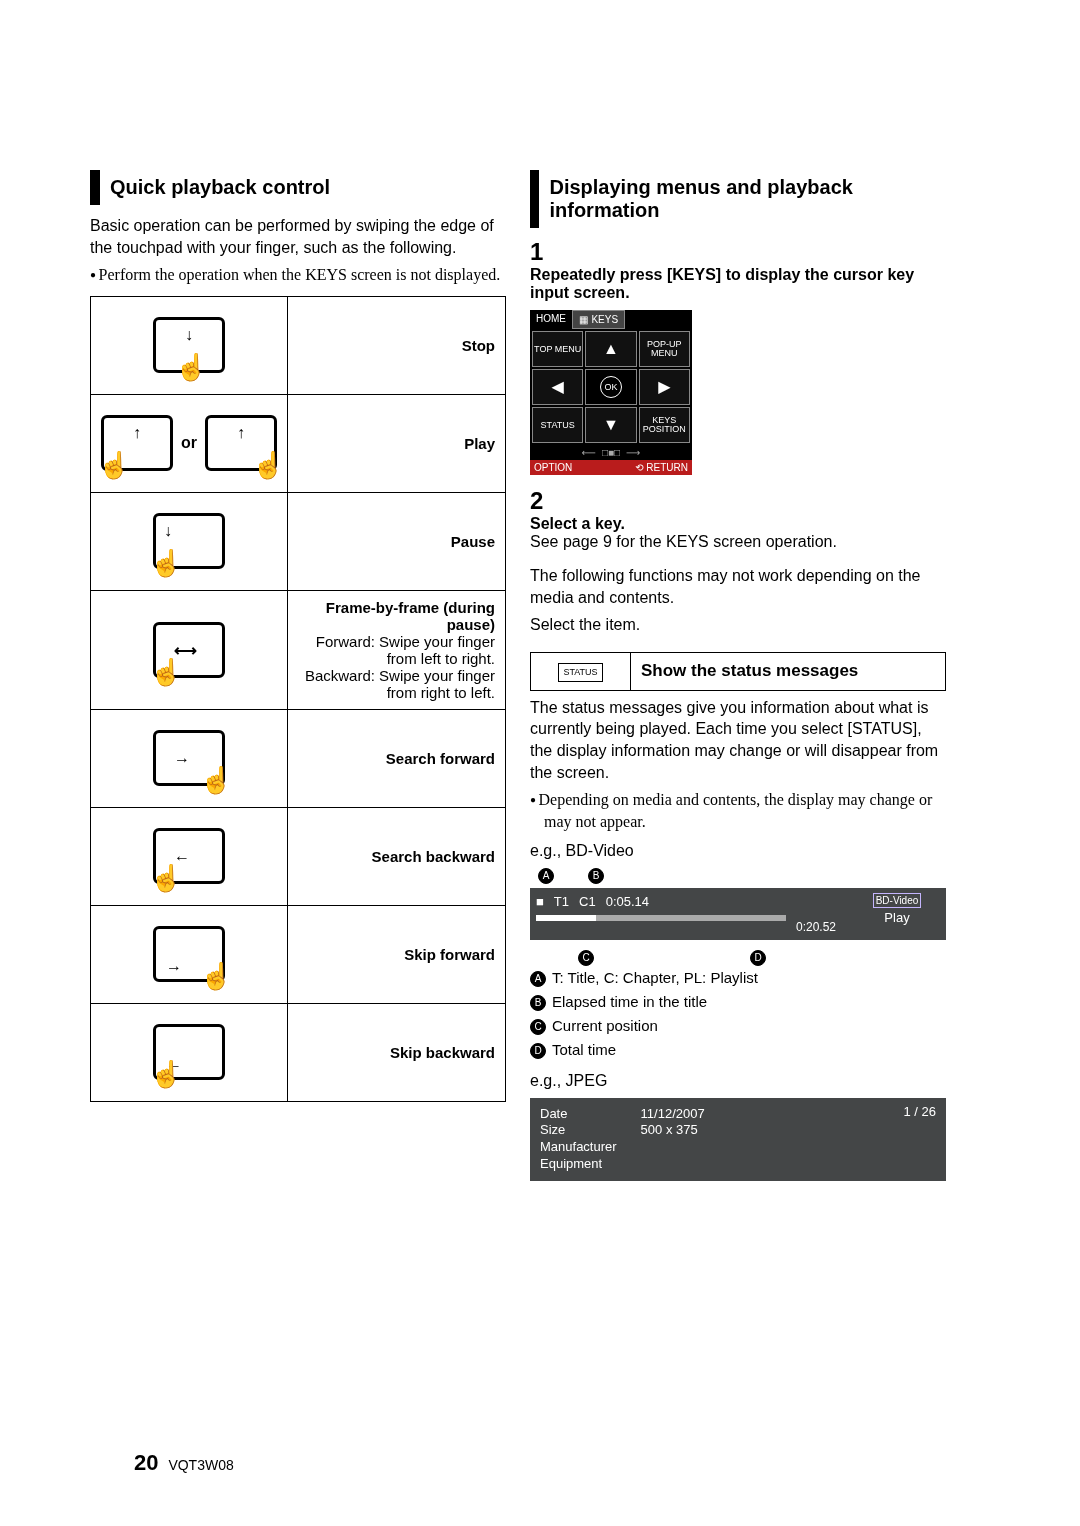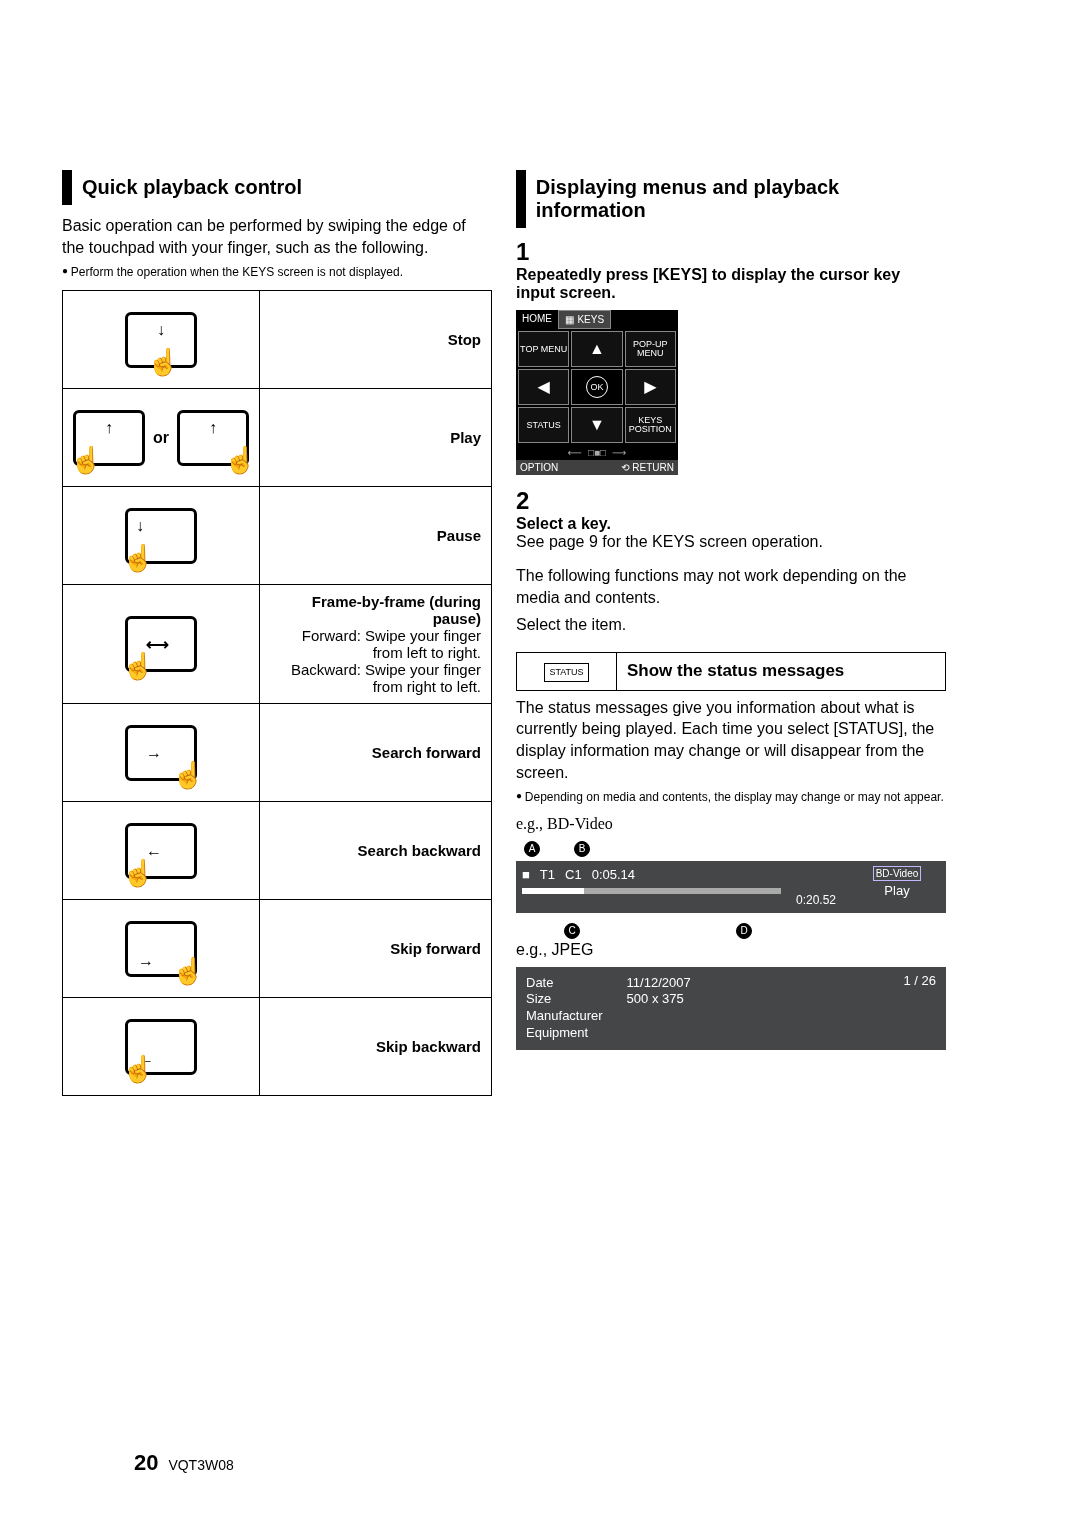--- a/index.html
+++ b/index.html
@@ -1,25 +1,25 @@
 <!DOCTYPE html>
 <html><head>
 <meta charset="utf-8">
 <style>
   * { box-sizing: border-box; margin: 0; padding: 0; }
   body { background: #fff; font-family: Arial, Helvetica, sans-serif; color: #000; }
-  .page { width: 1080px; height: 1526px; margin: 0 auto; background: #fff; position: relative; padding: 170px 134px 60px 62px; }
+  .page { width: 1080px; height: 1526px; margin: 0 auto; background: #fff; position: relative; padding: 170px 134px 60px 90px; }
   .cols { display: flex; gap: 24px; }
   .col { flex: 1; min-width: 0; }
   .section-title { display: flex; align-items: stretch; margin-bottom: 10px; }
   .section-title .bar { width: 10px; background: #000; margin-right: 10px; }
   .section-title .text { font-weight: 900; font-size: 20px; line-height: 1.15; padding: 6px 0; }
   p { font-size: 16px; line-height: 1.35; margin-bottom: 6px; }
   ul.bullets { list-style: none; margin-bottom: 8px;}
-  ul.bullets li { padding-left: 14px; text-indent: -14px; font-size: 12px; line-height: 1.35;}
+  ul.bullets li { padding-left: 14px; text-indent: -14px; font-size: 16px; line-height: 1.35; font-family: Liberation Serif, serif;}
   ul.bullets li::before { content: "● "; font-size: 10px; position: relative; top:-2px;}
   table.gestures { border-collapse: collapse; width: 100%; margin-top: 10px; }
   table.gestures td { border: 1px solid #000; padding: 8px 10px; vertical-align: middle; font-size: 15px; text-align: right; }
   table.gestures td.icon-cell { width: 45%; text-align: center; height: 98px;}
   .touchpad { display: inline-block; width: 72px; height: 56px; border: 3px solid #000; border-radius: 6px; position: relative; vertical-align: middle;}
   .hand { position: absolute; width: 28px; height: 32px; bottom: -16px; font-size: 26px; line-height: 1;}
   .hand.center-bottom { left: 50%; transform: translateX(-50%); }
   .hand.left-bottom { left: -6px; }
   .hand.right-bottom { right: -6px; }
   .arrow { position: absolute; font-size: 16px; font-weight: bold;}
@@ -36,21 +36,21 @@
   .ol-step .body { display: inline-block; width: calc(100% - 30px); vertical-align: top;}
   .keys-widget { width: 162px; margin: 8px 0 12px 0; font-size: 10px; color: #fff; }
   .kw-top { background:#000; display:flex;}
   .kw-top .tab { padding:3px 6px; }
   .kw-top .tab.sel { background:#444; border:1px solid #888; display:flex; align-items:center; gap:3px;}
   .kw-grid { display:grid; grid-template-columns: repeat(3, 1fr); gap:2px; padding:2px; background:#000;}
   .kw-cell { background:#111; border:1px solid #888; height:36px; display:flex; align-items:center; justify-content:center; text-align:center; font-size:9px; line-height:1;}
   .kw-cell.tri { font-size:16px;}
   .kw-cell.ok { background:#000; }
   .kw-cell.ok span{ border:1px solid #fff; border-radius:50%; width:22px; height:22px; display:flex; align-items:center; justify-content:center; font-size:9px;}
-  .kw-foot { background:#404040; display:flex; justify-content:space-between; padding:2px 4px;}
+  .kw-foot { background:#b91c1c; display:flex; justify-content:space-between; padding:2px 4px;}
   .kw-ctrl { background:#000; padding:2px 4px; display:flex; gap:6px; justify-content:center; color:#aaa;}
   .func-table { border-collapse: collapse; width: 100%; margin: 6px 0 6px 0;}
   .func-table td { border: 1px solid #000; padding: 8px 10px; vertical-align: middle;}
   .func-table td.key-cell { width: 100px; text-align: center;}
   .func-table td.label-cell { font-weight: 900; font-size: 17px; }
   .key-btn { display:inline-block; border:1px solid #000; padding:4px 4px; font-size:9px; line-height:1; text-align:center; margin:0 2px;}
   .osd { width: 100%; background: #444647; color: #fff; font-size: 13px; padding: 4px 6px; margin: 4px 0 10px 0; position:relative;}
   .osd.bd { height: 52px;}
   .osd .track-row { display:flex; gap:10px; align-items:center; margin-top:2px;}
   .osd .pbar { position:relative; height:6px; background:#aaa; margin:6px 0 4px 0; width:62%;}
@@ -244,21 +244,21 @@
           <td class="label-cell">Show the status messages</td>
         </tr>
       </tbody>
         </table>
 
       <p>The status messages give you information about what is currently being played. Each time you select [STATUS], the display information may change or will disappear from the screen.</p>
       <ul class="bullets">
         <li>Depending on media and contents, the display may change or may not appear.</li>
       </ul>
 
-      <p style="font-family:Liberation Serif, serif;">e.g., BD-Video</p>
+      <p style="">e.g., BD-Video</p>
 
       <div class="call-row">
         <span class="call" style="left:8px;">A</span>
         <span class="call" style="left:58px;">B</span>
       </div>
       <div class="osd bd">
         <div class="track-row">
           <span>■</span>
           <span>T1</span>
           <span>C1</span>
@@ -271,20 +271,26 @@
         <div class="side">
           <div class="tag">BD-Video</div>
           <div class="state">Play</div>
         </div>
       </div>
       <div class="call-row">
         <span class="call" style="left:48px;">C</span>
         <span class="call" style="left:220px;">D</span>
       </div>
 
+      <div class="legend">
+        <div><span class="call inv">A</span><span>T: Title, C: Chapter, PL: Playlist</span></div>
+        <div><span class="call inv">B</span><span>Elapsed time in the title</span></div>
+        <div><span class="call inv">C</span><span>Current position</span></div>
+        <div><span class="call inv">D</span><span>Total time</span></div>
+      </div>
 
       <p>e.g., JPEG</p>
       <div class="osd jpeg">
         <div class="lcol">
           <div>Date</div>
           <div>Size</div>
           <div>Manufacturer</div>
           <div>Equipment</div>
         </div>
         <div class="lcol">

